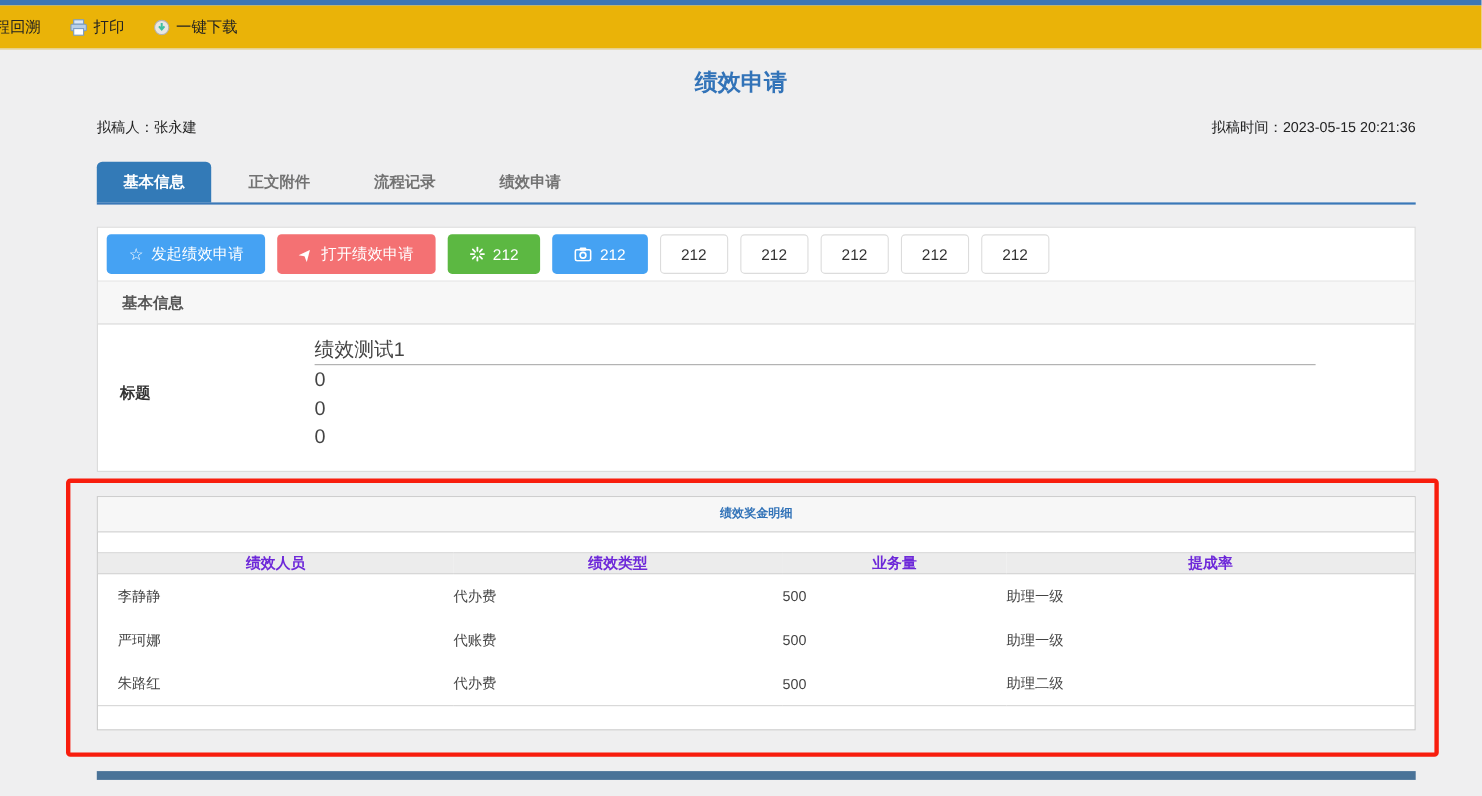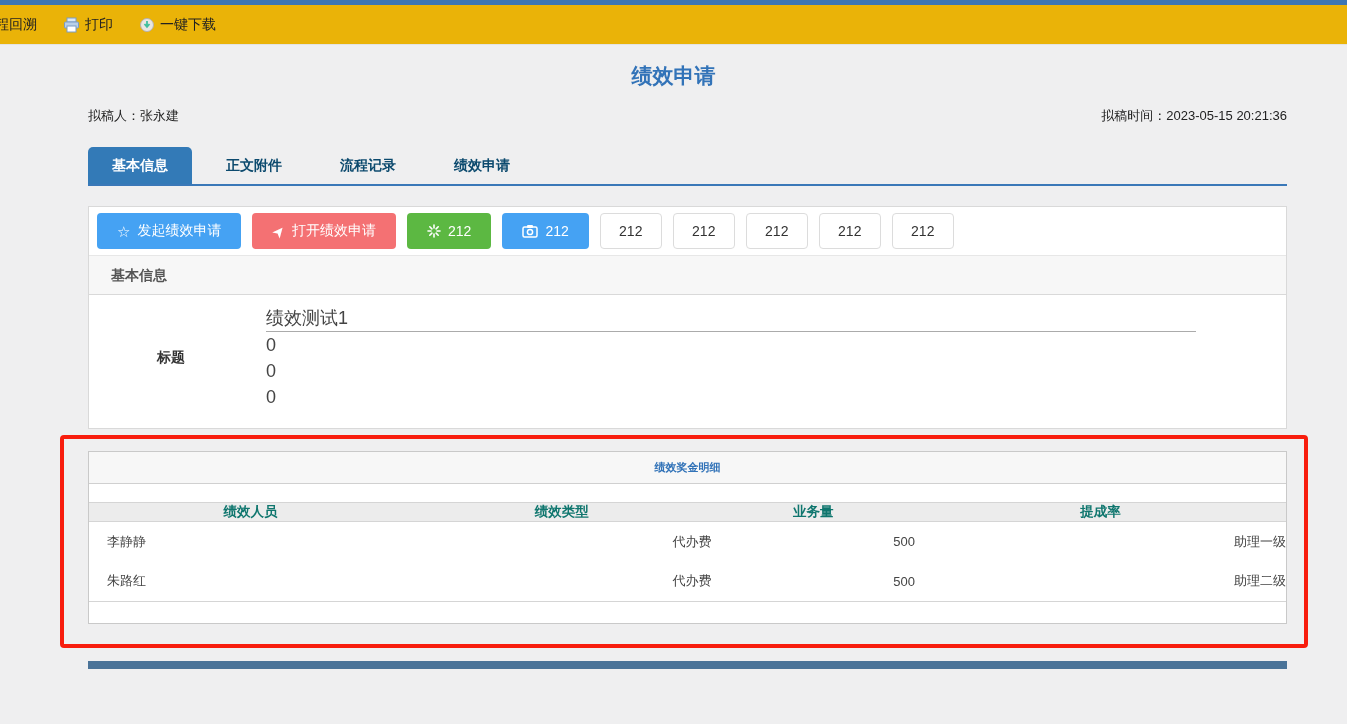--- a/index.html
+++ b/index.html
@@ -23,21 +23,21 @@
     display:flex; justify-content:space-between; align-items:flex-start;
     margin:16px 60px 0 88px; height:20px; font-size:13px; color:#222;
   }
 
   .tabs-row {
     margin:20px 0 0 88px; width:1199px; border-bottom:2px solid #3a78b8;
     display:flex; align-items:flex-end;
   }
   .tab {
     height:37px; line-height:37px; padding:0 24px; margin-right:10px;
-    font-size:14px; font-weight:bold; color:#0c4a6e; cursor:pointer;
+    font-size:14px; font-weight:bold; color:#737373; cursor:pointer;
     border-radius:5px 5px 0 0;
   }
   .tab.active { background:#337ab7; color:#fff; }
 
   .panel {
     margin:20px 0 0 88px; width:1199px; background:#fff; border:1px solid #d9d9d9;
   }
   .actions-row { display:flex; align-items:center; padding:6px 8px; }
   .btn {
     height:36px; border-radius:4px; border:none; cursor:pointer;
@@ -52,40 +52,40 @@
     background:#fff; color:#333; border:1px solid #dcdcdc; width:62px; padding:0;
   }
   .send-glyph { display:inline-block; transform:rotate(-50deg); font-size:14px; }
 
   .section-bar {
     height:40px; line-height:39px; background:#f7f7f7; border-top:1px solid #e7e7e7;
     border-bottom:1px solid #d9d9d9; padding-left:22px; font-size:14px; font-weight:bold; color:#555;
   }
   .form-area { padding:10px 0 18px 0; }
   .form-row { display:flex; }
-  .form-label { width:164px; text-align:center; font-size:14px; font-weight:bold; color:#333; align-self:center; }
+  .form-label { width:164px; text-align:left; font-size:14px; font-weight:bold; color:#333; align-self:center;margin-left:20px; }
   .form-values { flex:1; margin-left:13px; margin-right:90px; }
   .form-line { line-height:26px; font-size:18px; color:#444; }
   .form-line.underlined { border-bottom:1px solid #ababab; }
 
   .red-box {
     margin:6px 39px 0 60px; border:4px solid #f81d0d; border-radius:4px;
     padding:12px 0 20px 24px; min-height:60px;
   }
   .detail-panel { width:1199px; background:#fff; border:1px solid #c9c9c9; }
   .detail-header {
     height:32px; line-height:31px; background:#f7f7f7; border-bottom:1px solid #d0d0d0;
     text-align:center; font-size:11px; font-weight:bold; color:#3273b8;
   }
   .detail-table { width:100%; border-collapse:collapse; margin-top:18px; font-size:13px; }
   .detail-table thead th {
     background:#ececec; border-top:1px solid #d5d5d5; border-bottom:1px solid #d5d5d5;
-    height:18px; font-size:13.5px; font-weight:bold; color:#0f766e; text-align:center;
-  }
-  .detail-table tbody td { height:40px; color:#444; text-align:right; }
+    height:18px; font-size:13.5px; font-weight:bold; color:#6d28d9; text-align:center;
+  }
+  .detail-table tbody td { height:40px; color:#444; text-align:left; }
   .detail-table td.c0, .detail-table th.c0 { width:27%; }
   .detail-table td.c1, .detail-table th.c1 { width:25%; }
   .detail-table td.c2, .detail-table th.c2 { width:17%; }
   .detail-table td.c3, .detail-table th.c3 { width:31%; }
   .detail-table tbody td.c0 { text-align:left; padding-left:18px; }
   .detail-table tr.footer-row td { height:21px; border-top:1px solid #d5d5d5; }
 
   .next-bar { margin:13px 0 0 88px; width:1199px; height:8px; background:#4a7398; }
 </style>
 </head>
@@ -208,20 +208,26 @@
         </tr>
       </thead>
       <tbody>
         <tr>
           <td class="c0">李静静</td>
           <td class="c1">代办费</td>
           <td class="c2">500</td>
           <td class="c3">助理一级</td>
         </tr>
         <tr>
+          <td class="c0">严珂娜</td>
+          <td class="c1">代账费</td>
+          <td class="c2">500</td>
+          <td class="c3">助理一级</td>
+        </tr>
+        <tr>
           <td class="c0">朱路红</td>
           <td class="c1">代办费</td>
           <td class="c2">500</td>
           <td class="c3">助理二级</td>
         </tr>
         <tr class="footer-row">
           <td colspan="4"></td>
         </tr>
       </tbody>
     </table>

